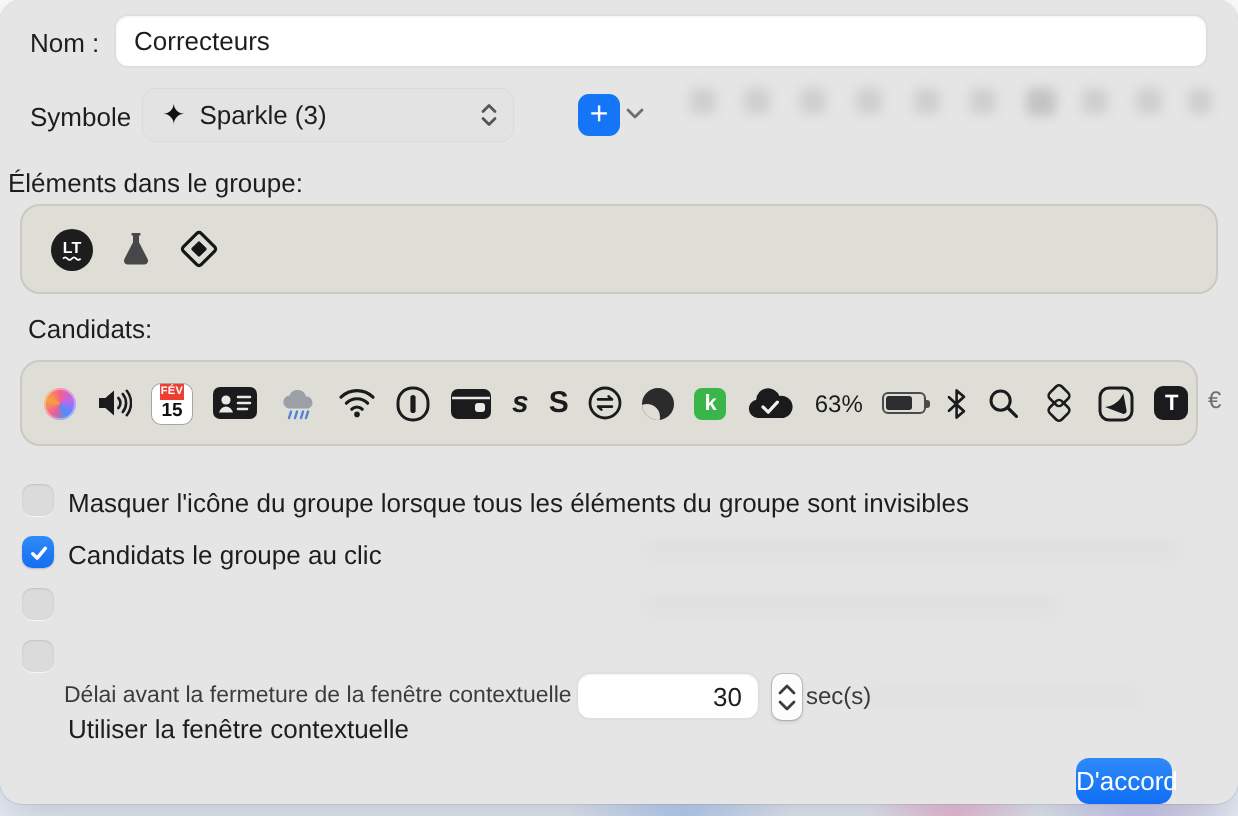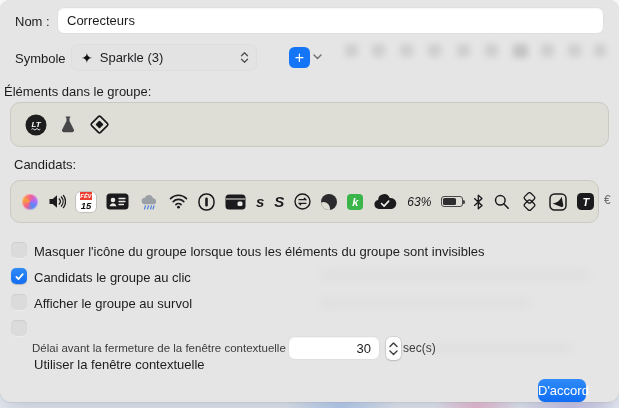--- a/index.html
+++ b/index.html
@@ -49,21 +49,21 @@
   }
   .more-chevron { position:absolute; left:313px; top:54px; }
 
   .pill {
     position:absolute; left:10px; background:#deddd6; border:1px solid #cac9c2;
     border-radius:10px; display:flex; align-items:center; overflow:hidden;
   }
   #group-pill { top:102px; width:599px; height:45px; padding:0 14px; gap:12px; }
   #candidates-pill { top:180px; width:589px; height:43px; padding:0 11px; gap:10px; }
 
-  .mi { display:flex; align-items:center; justify-content:center; flex:0 0 auto;font-style:italic; }
+  .mi { display:flex; align-items:center; justify-content:center; flex:0 0 auto; }
 
   .lt-circle { width:22px; height:22px; }
   .cal {
     width:20px; height:20px; border-radius:4.5px; overflow:hidden; background:#fff;
     box-shadow: 0 0 0 .5px rgba(0,0,0,.25); display:flex; flex-direction:column;
   }
   .cal .cal-top { height:8px; background:#ec3e33; color:#fff; font-size:5.5px; font-weight:700;
     display:flex; align-items:center; justify-content:center; letter-spacing:.2px; }
   .cal .cal-day { flex:1; color:#111; font-size:9.5px; font-weight:600;
     display:flex; align-items:center; justify-content:center; }
@@ -270,21 +270,20 @@
   <span class="opt-lbl" style="top:244px;">Masquer l'icône du groupe lorsque tous les éléments du groupe sont invisibles</span>
 
   <button class="opt-cb checked" style="top:268px;">
     <svg width="11" height="11" viewBox="0 0 12 12">
         <path d="M2.6 6.4 5 8.8 9.5 3.4" stroke="#fff" stroke-width="1.9" fill="none" stroke-linecap="round" stroke-linejoin="round"></path>
       </svg>
   </button>
   <span class="opt-lbl" style="top:270px;">Candidats le groupe au clic</span>
 
   <button class="opt-cb" style="top:294px;"></button>
-  <span class="opt-lbl" style="top:296px;">Afficher le groupe au survol</span>
 
   <button class="opt-cb" style="top:320px;"></button>
   <span class="opt-lbl" style="top:322px;margin-top:35px;">Utiliser la fenêtre contextuelle</span>
 
   <span class="small-lbl">Délai avant la fermeture de la fenêtre contextuelle</span>
   <input id="delay-input" class="text-field" type="text" value="30" style="">
   <button class="stepper">
     <svg width="9" height="6" viewBox="0 0 9 6">
         <path d="M1 4.5 4.5 1 8 4.5" stroke="#3c3c3e" stroke-width="1.4" fill="none" stroke-linecap="round" stroke-linejoin="round"></path>
       </svg>

